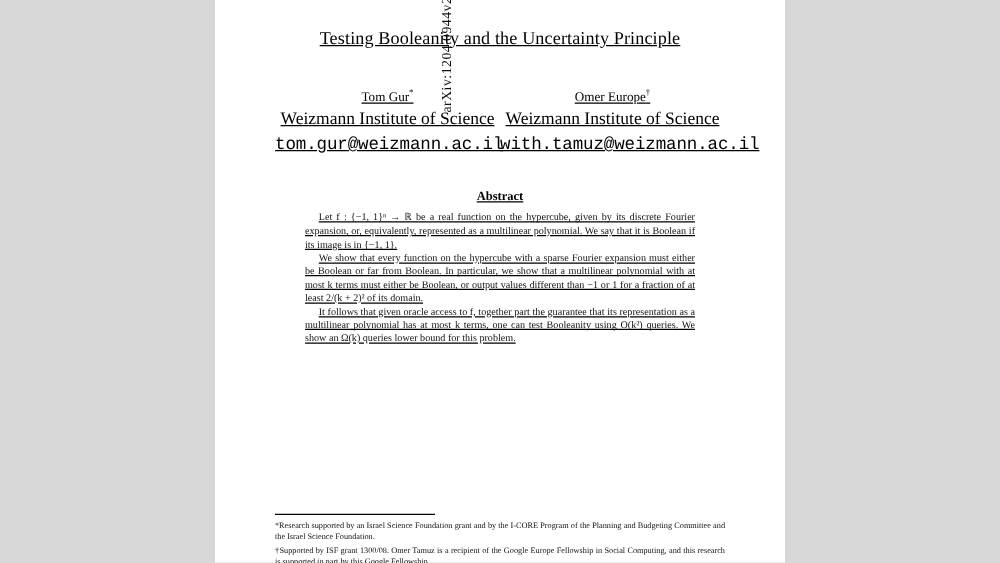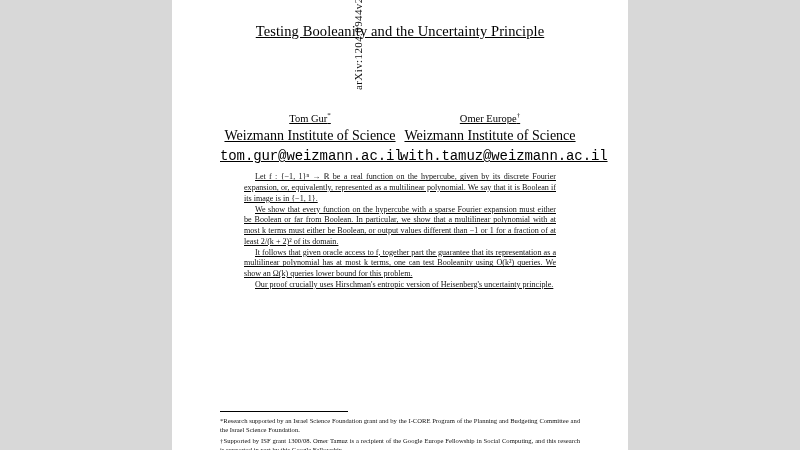--- a/index.html
+++ b/index.html
@@ -59,21 +59,20 @@
   }
   .authors {
     display: flex;
     margin-top: 29px;
     justify-content: center;
   }
   .author-block {
     width: 50%;
     text-align: center;
     line-height: 1.45;
-    margin-top: 41px;
   }
   .author-name {
     font-size: 10.5px;
   }
   .author-aff {
     font-size: 14px;
   }
   .author-mail {
     font-family: "Liberation Mono", monospace;
     font-size: 14px;
@@ -148,26 +147,26 @@
         <div class="author-aff">Weizmann Institute of Science</div>
         <div class="author-mail">tom.gur@weizmann.ac.il</div>
       </div>
       <div class="author-block">
         <div class="author-name"><span>Omer Europe</span><sup>†</sup></div>
         <div class="author-aff">Weizmann Institute of Science</div>
         <div class="author-mail">with.tamuz@weizmann.ac.il</div>
       </div>
     </div>
 
+    <div class="abstract-head">Abstract</div>
 
     <div class="abstract-body">
       <p>Let f : {−1, 1}ⁿ → ℝ be a real function on the hypercube, given by its discrete Fourier expansion, or, equivalently, represented as a multilinear polynomial. We say that it is Boolean if its image is in {−1, 1}.</p>
       <p>We show that every function on the hypercube with a sparse Fourier expansion must either be Boolean or far from Boolean. In particular, we show that a multilinear polynomial with at most k terms must either be Boolean, or output values different than −1 or 1 for a fraction of at least 2/(k + 2)² of its domain.</p>
       <p>It follows that given oracle access to f, together part the guarantee that its representation as a multilinear polynomial has at most k terms, one can test Booleanity using O(k²) queries. We show an Ω(k) queries lower bound for this problem.</p>
-      <p>Our proof crucially uses Hirschman's entropic version of Heisenberg's uncertainty principle.</p>
     </div>
 
     <div class="footnote-rule"></div>
 
     <div class="footnotes">
       <p>*Research supported by an Israel Science Foundation grant and by the I-CORE Program of the Planning and Budgeting Committee and the Israel Science Foundation.</p>
       <p>†Supported by ISF grant 1300/08. Omer Tamuz is a recipient of the Google Europe Fellowship in Social Computing, and this research is supported in part by this Google Fellowship.</p>
     </div>
 
     <div class="page-number">1</div>

